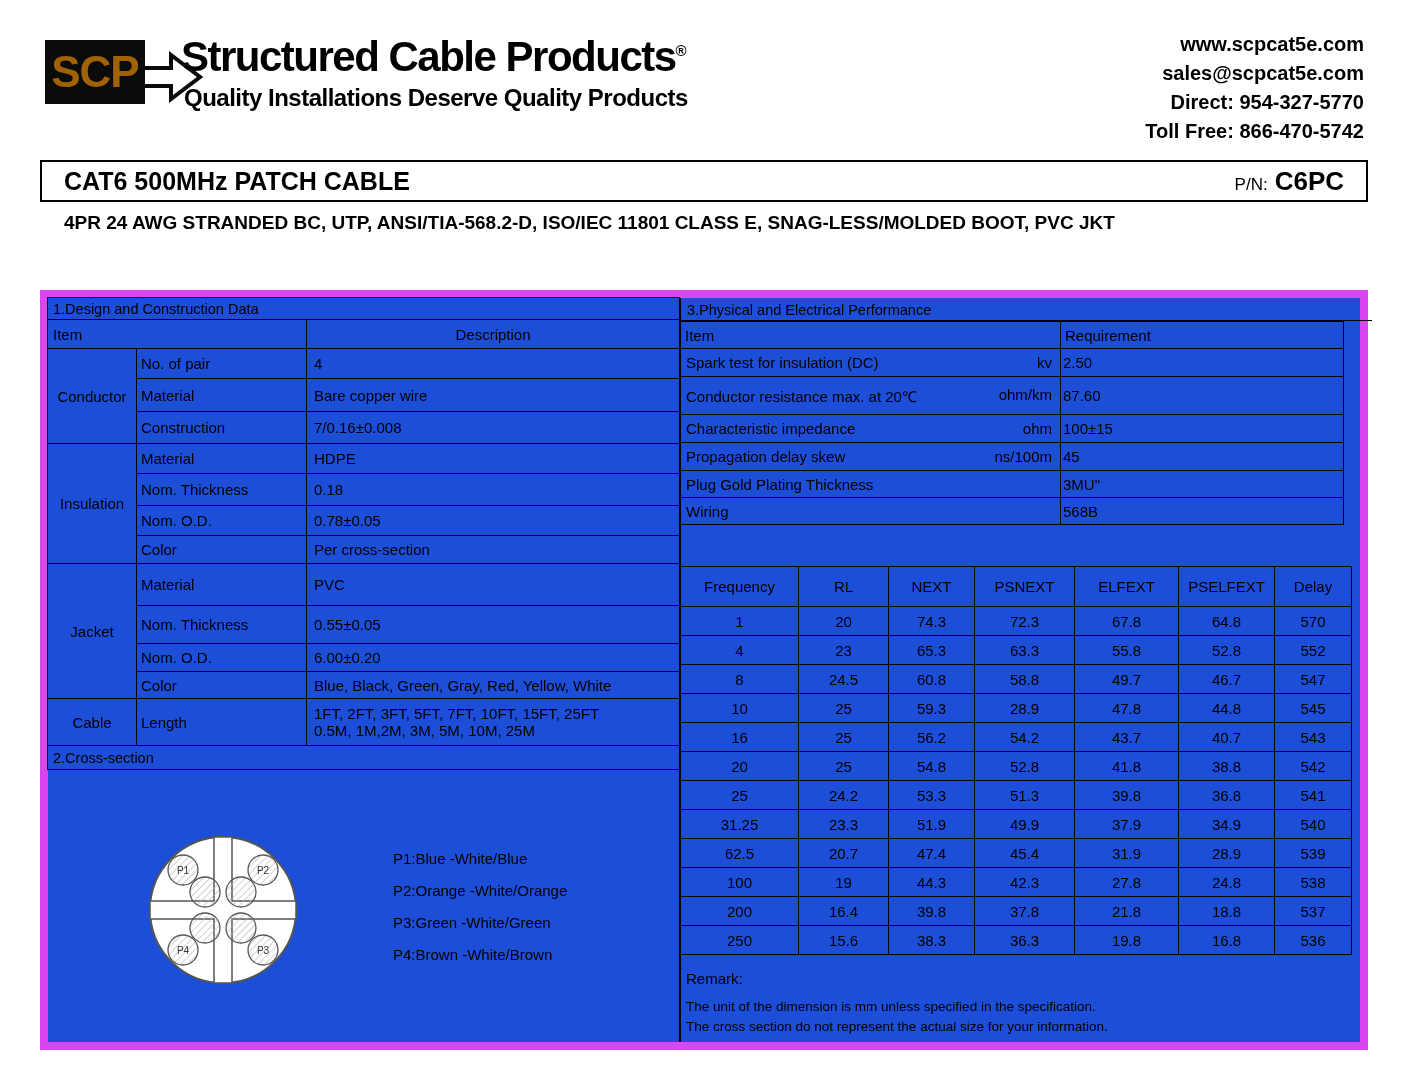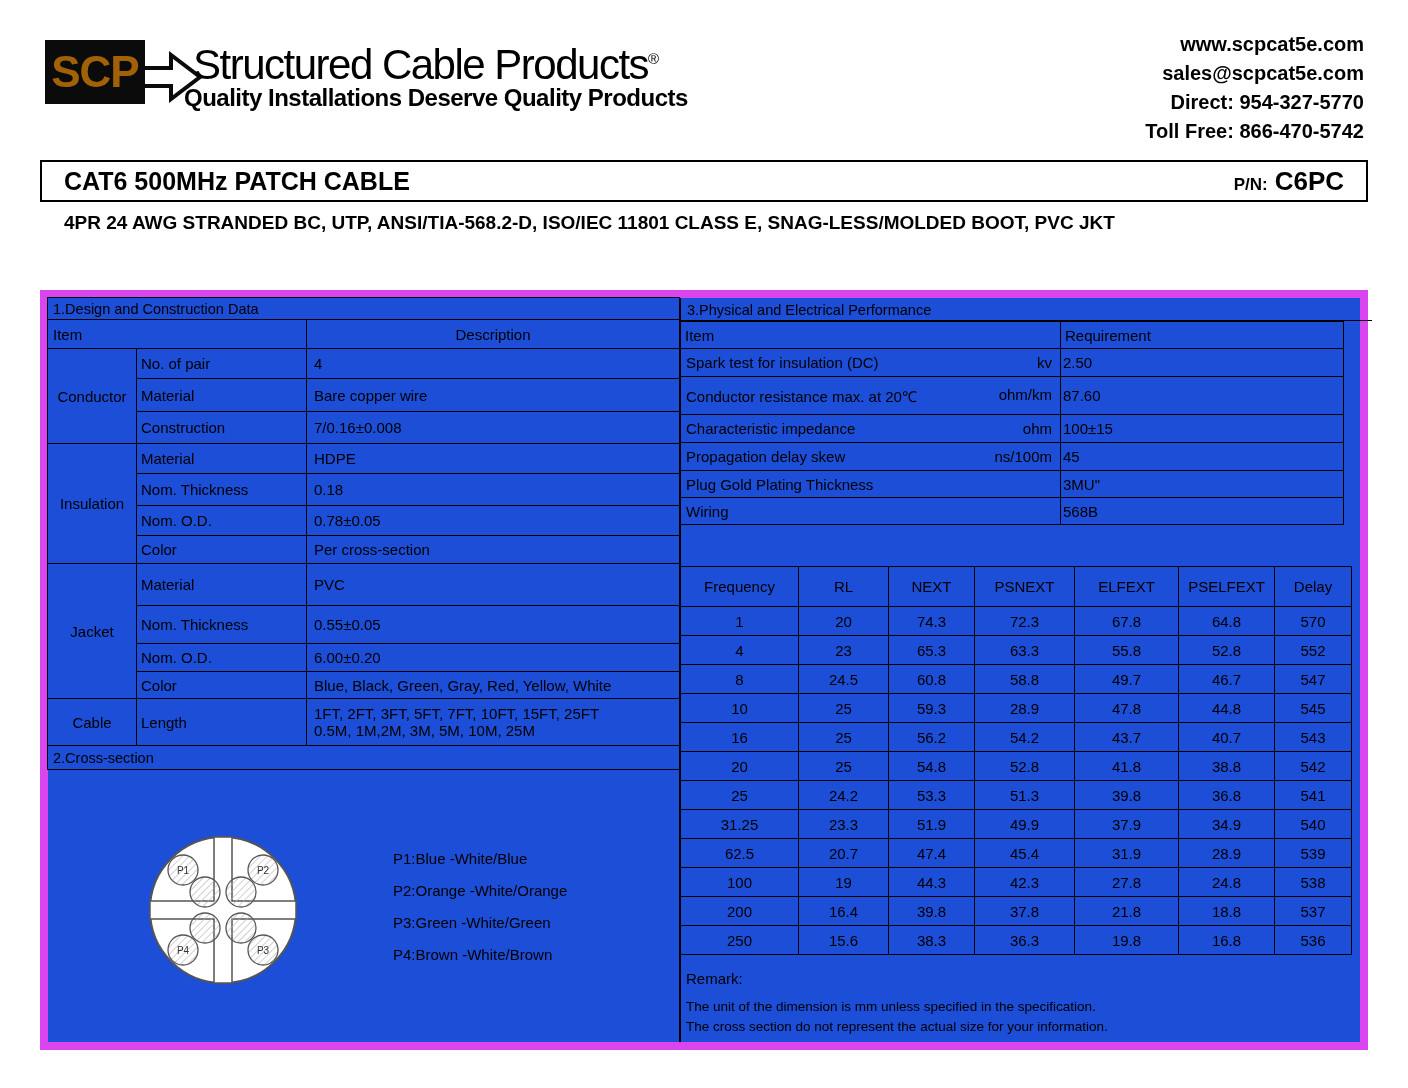--- a/index.html
+++ b/index.html
@@ -5,31 +5,31 @@
   * { box-sizing: border-box; }
   html,body { margin:0; padding:0; background:#fff; }
   body { font-family:"Liberation Sans", sans-serif; color:#000; }
   .page { position:relative; width:1408px; height:1088px; background:#fff; overflow:hidden; }
 
   
   .logo-box { position:absolute; left:45px; top:40px; width:100px; height:64px; background:#0b0b0b;
               color:#a16207; display:flex; align-items:center; justify-content:center;
               font-weight:bold; font-size:44px; letter-spacing:-1px; }
   .logo-arrow { position:absolute; left:141px; top:51px; }
-  .brand { position:absolute; left:193px; top:33px; font-size:42px; font-weight:normal; letter-spacing:-1.5px; white-space:nowrap;margin-top:8px; }
+  .brand { position:absolute; left:181px; top:33px; font-size:42px; font-weight:bold; letter-spacing:-1.5px; white-space:nowrap; }
   .brand sup { font-size:15px; vertical-align:super; }
   .tagline { position:absolute; left:184px; top:84px; font-size:24px; font-weight:bold; letter-spacing:-0.5px; white-space:nowrap; }
   .contact { position:absolute; right:44px; top:30px; text-align:right; font-size:20px; font-weight:bold; line-height:29px; }
 
   
   .title-bar { position:absolute; left:40px; top:160px; width:1328px; height:42px; border:2px solid #000;
                display:flex; align-items:center; justify-content:space-between; padding:12px 22px; background:#fff; }
   .product-title { font-size:25px; font-weight:bold; }
   .pn { display:flex; align-items:baseline; gap:7px; }
-  .pn-label { font-size:17px; font-weight:bold; }
+  .pn-label { font-size:17px; font-weight:normal; }
   .pn-value { font-size:26px; font-weight:bold; }
   .subtitle { position:absolute; left:64px; top:212px; font-size:19px; font-weight:bold; white-space:nowrap; }
 
   
   .main-box { position:absolute; left:40px; top:290px; width:1328px; height:760px; border:8px solid #d946ef; background:#1d4ed8; }
   .divider { position:absolute; left:631px; top:0; height:100%; width:0; border-left:2px solid #000; }
 
   table { border-collapse:collapse; table-layout:fixed; }
   td, th { border:1px solid #000; font-size:15px; font-weight:normal; padding:2px 4px; overflow:hidden; }
 

